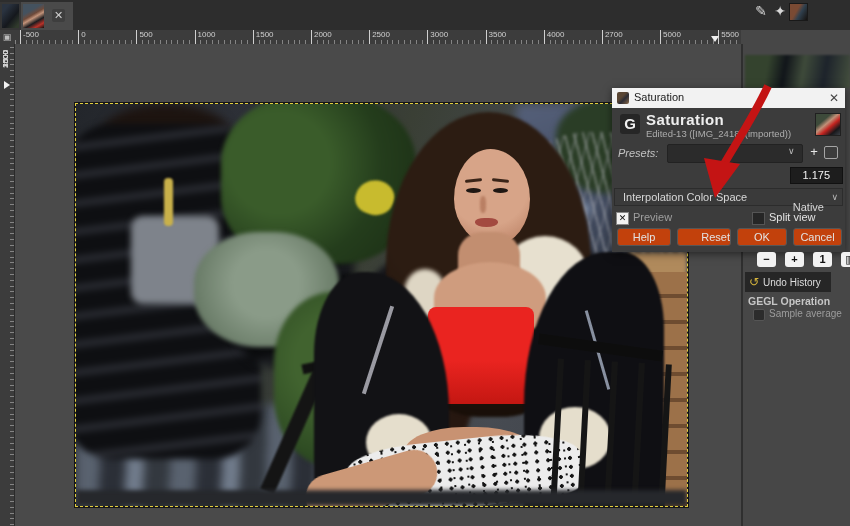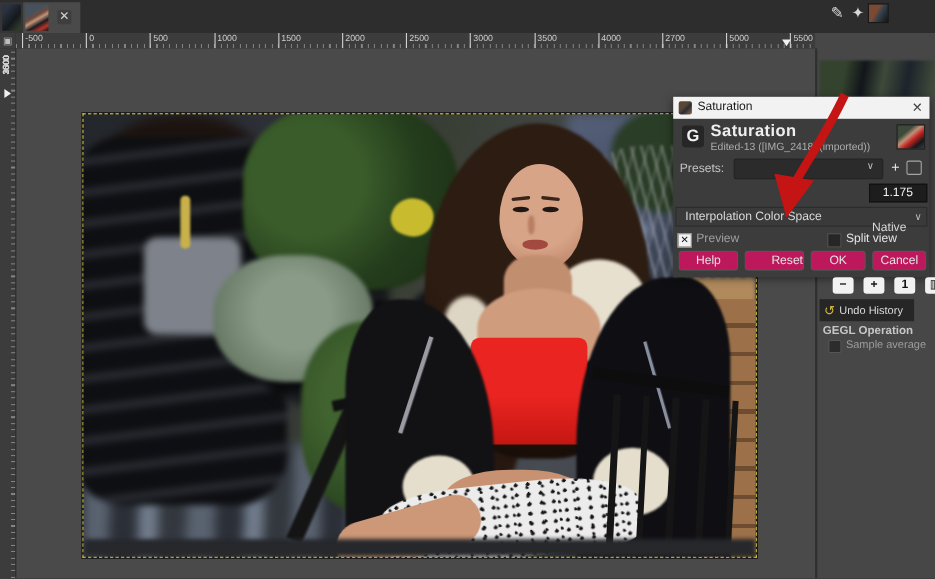--- a/index.html
+++ b/index.html
@@ -140,42 +140,42 @@
   #dlg-title-icon{left:5px;top:4px;width:12px;height:12px;
      background:linear-gradient(135deg,#5a4634 0 40%,#2c2c34 60%,#8a6a4a 100%);border-radius:2px;}
   #dlg-title-text{left:22px;top:3px;font-size:11px;color:#1a1a1a;}
   #dlg-close{left:214px;top:2px;width:16px;height:16px;color:#444;font-size:12px;line-height:16px;text-align:center;}
   #dlg-glogo{left:8px;top:26px;width:20px;height:20px;background:#262626;border-radius:3px;
      color:#f0f0f0;font-weight:bold;font-size:15px;line-height:20px;text-align:center;}
   #dlg-head{left:34px;top:23px;font-size:15px;font-weight:bold;color:#efefef;letter-spacing:.4px;}
   #dlg-sub{left:34px;top:40px;font-size:9.5px;color:#adadad;}
   #dlg-thumb{left:203px;top:25px;width:24px;height:21px;border:1px solid #202020;
      background:linear-gradient(140deg,#3d4a3a 0 30%,#c09078 45%,#c42420 60%,#17171a 80%,#3a3f46 100%);}
-  #dlg-presets-label{left:6px;top:59px;font-size:11px;color:#c3c3c3;}
+  #dlg-presets-label{left:6px;top:59px;font-size:11px;color:#c3c3c3;font-style:italic;}
   #dlg-presets-select{left:55px;top:56px;width:134px;height:17px;background:#2b2b2b;
      border:1px solid #222;border-radius:2px;}
   #dlg-presets-chev{left:176px;top:58px;font-size:9px;color:#bbb;}
   #dlg-add{left:195px;top:55px;width:14px;height:17px;color:#e8e8e8;font-size:13px;line-height:17px;text-align:center;}
   #dlg-menu{left:212px;top:58px;width:12px;height:11px;border:1px solid #a5a5a5;border-radius:2px;
      color:#a5a5a5;font-size:8px;line-height:10px;text-align:center;}
   #dlg-slider{left:2px;top:79px;width:175px;height:17px;background:#2e2e2e;border:1px solid #555;box-sizing:border-box;}
   #dlg-slider-fill{left:0;top:0;width:62%;height:100%;background:linear-gradient(to bottom,#7a7a7a,#686868);}
   #dlg-slider-label{left:4px;top:2px;font-size:11px;color:#f0f0f0;}
   #dlg-spin{left:178px;top:79px;width:53px;height:17px;background:#1d1d1d;border:1px solid #111;
      box-sizing:border-box;color:#f2f2f2;font-size:11px;line-height:15px;text-align:right;padding-right:12px;}
   #dlg-interp{left:2px;top:100px;width:229px;height:18px;background:#3a3a3a;border:1px solid #2c2c2c;box-sizing:border-box;}
   #dlg-interp-label{left:8px;top:2px;font-size:11px;color:#d8d8d8;text-align:right;}
   #dlg-interp-value{right:18px;top:2px;font-size:11px;color:#d8d8d8;margin-top:10px;}
   #dlg-interp-chev{right:4px;top:3px;font-size:9px;color:#bbb;}
   #dlg-preview-box{left:4px;top:124px;width:11px;height:11px;background:#f2f2f2;border:1px solid #888;
      color:#111;font-size:9px;line-height:11px;text-align:center;font-weight:bold;}
   #dlg-preview-label{left:21px;top:123px;font-size:11px;color:#9f9f9f;}
   #dlg-split-box{left:140px;top:124px;width:11px;height:11px;background:#262626;border:1px solid #555;}
   #dlg-split-label{left:157px;top:123px;font-size:11px;color:#e4e4e4;}
-  .dlg-btn{top:140px;height:18px;background:#be185d;border:1px solid #565656;border-radius:3px;
+  .dlg-btn{top:140px;height:18px;background:#c2410c;border:1px solid #565656;border-radius:3px;
      box-sizing:border-box;color:#e2e2e2;font-size:11px;line-height:16px;text-align:center;}
 
   
   #arrow-svg{left:688px;top:78px;width:100px;height:130px;pointer-events:none;}
 
   
   .zoombtn{top:252px;width:19px;height:15px;background:#f2f2f2;border-radius:3px;
      color:#111;font-size:11px;font-weight:bold;line-height:15px;text-align:center;}
   #undo-tab{left:745px;top:272px;width:86px;height:20px;background:#262626;}
   #undo-icon{left:749px;top:275px;font-size:12px;color:#d4b33c;line-height:14px;}

